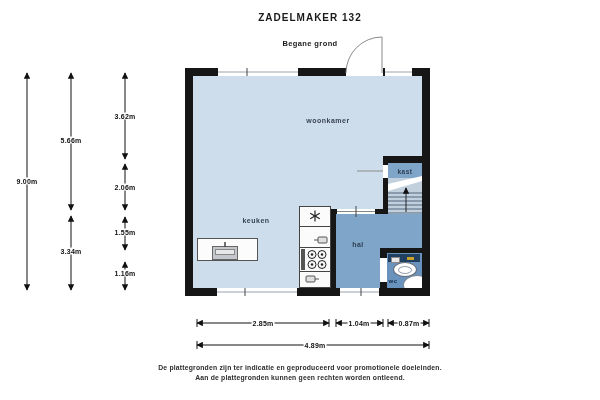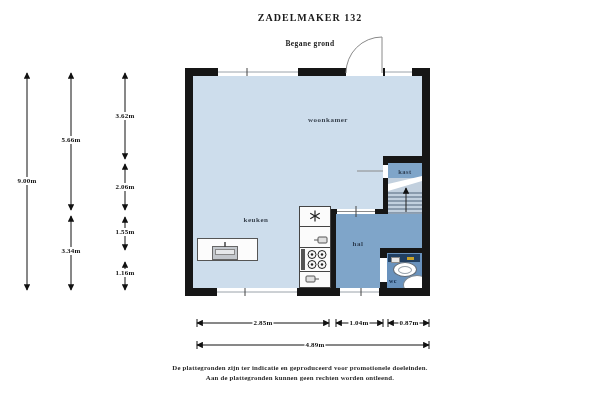--- a/index.html
+++ b/index.html
@@ -1,17 +1,17 @@
 <!DOCTYPE html>
 <html><head>
 <meta charset="utf-8">
 <style>
   html,body{margin:0;padding:0;background:#fff;}
   .canvas{position:relative;width:600px;height:400px;background:#ffffff;overflow:hidden;
-          font-family:Liberation Serif, serif;}
+          font-family:Liberation Sans, sans-serif;}
   .abs{position:absolute;}
   .title{left:0;top:12px;width:620px;text-align:center;font-size:10px;font-weight:bold;
          letter-spacing:1px;color:#1a1a1a;}
   .subtitle{left:0;top:39px;width:620px;text-align:center;font-size:7.5px;font-weight:bold;
             letter-spacing:.4px;color:#1a1a1a;}
   .footer-line{left:0;width:600px;text-align:center;font-size:6.8px;font-weight:bold;
                color:#2b2b2b;letter-spacing:.2px;}
   .wall{background:#161616;}
   .white-gap{background:#ffffff;}
   .room-label{font-size:7px;font-weight:bold;color:#3a4450;letter-spacing:.5px;

